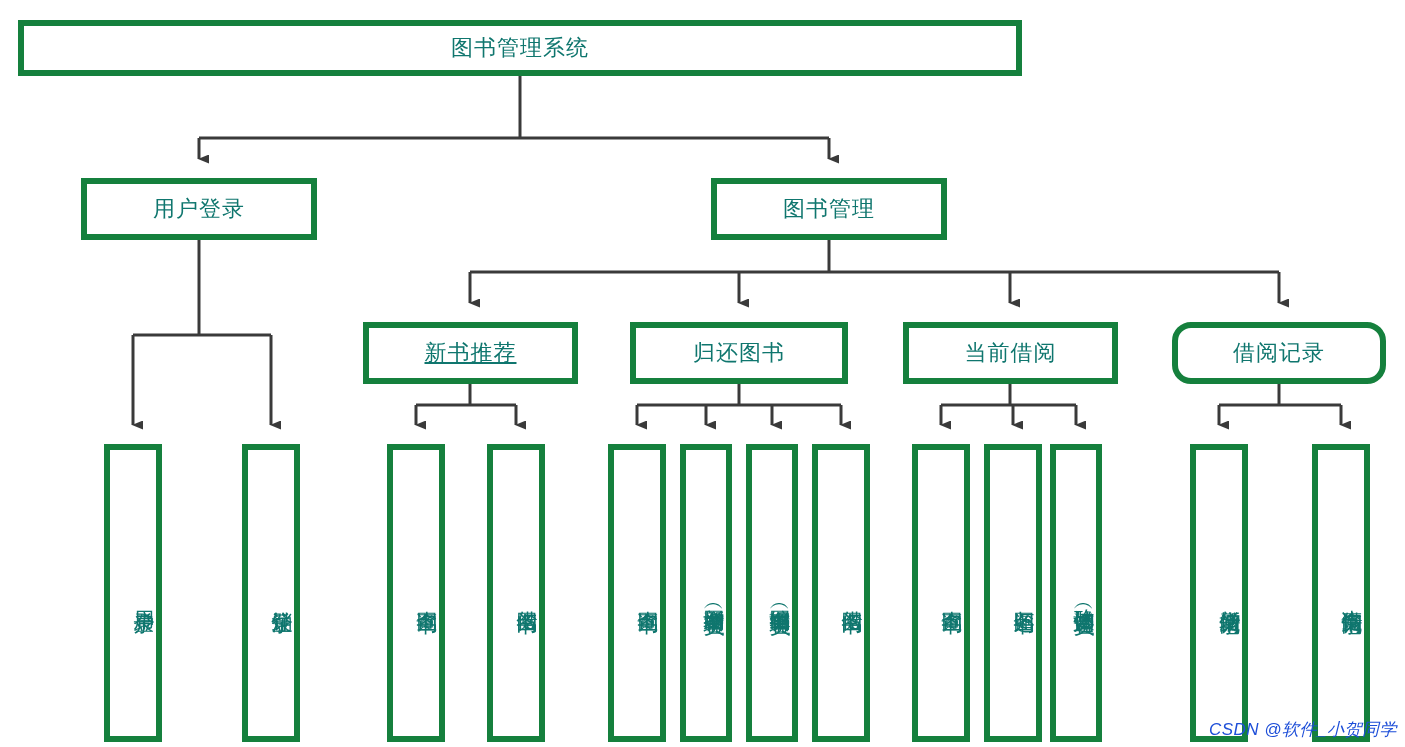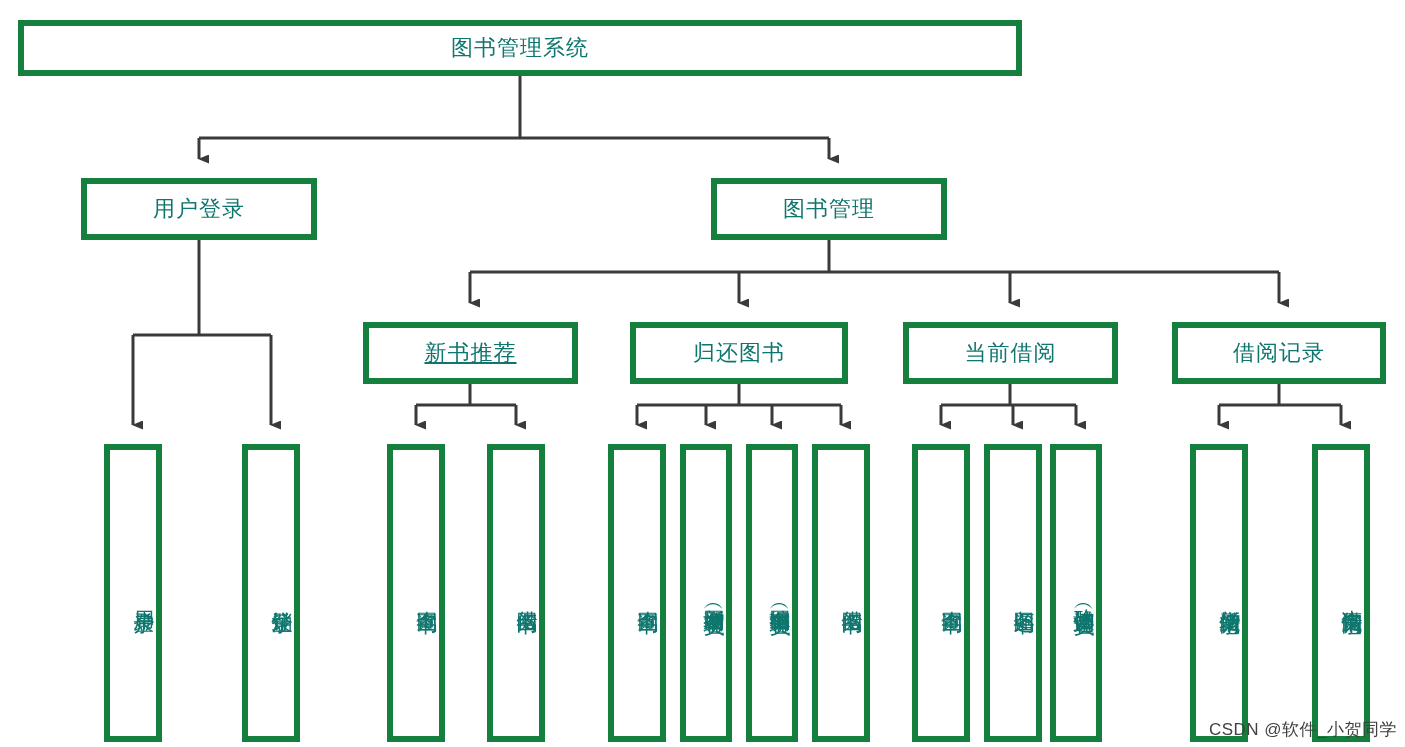--- a/index.html
+++ b/index.html
@@ -48,23 +48,24 @@
     writing-mode: vertical-rl;
     text-orientation: upright;
     letter-spacing: 1px;
     white-space: nowrap;
   }
   #watermark {
     position: absolute;
     right: 8px;
     bottom: 6px;
     font-size: 17px;
-    color: #404040;
+    color: #1d4ed8;
     letter-spacing: 0.5px;
     white-space: nowrap;
+    font-style: italic;
   }
 </style>
 </head>
 <body>
 
 <div id="canvas">
 
   <svg class="edges" viewBox="0 0 1405 747">
     <defs>
       <marker id="arrowhead" markerWidth="9" markerHeight="11" refX="4.5" refY="10" orient="auto" markerUnits="userSpaceOnUse">
@@ -109,21 +110,21 @@
   </svg>
 
   <div class="node h" style="left: 18px; top: 12px; width: 1004px; height: 56px;">图书管理系统</div>
 
   <div class="node h" style="left: 81px; top: 170px; width: 236px; height: 62px;">用户登录</div>
   <div class="node h" style="left: 711px; top: 170px; width: 236px; height: 62px;">图书管理</div>
 
   <div class="node h" style="left: 363px; top: 314px; width: 215px; height: 62px; text-decoration: underline;">新书推荐</div>
   <div class="node h" style="left: 630px; top: 314px; width: 218px; height: 62px;">归还图书</div>
   <div class="node h" style="left: 903px; top: 314px; width: 215px; height: 62px; text-align: center;">当前借阅</div>
-  <div class="node h" style="left: 1172px; top: 314px; width: 214px; height: 62px;">借阅记录</div>
+  <div class="node h" style="left: 1172px; top: 314px; width: 214px; height: 62px; border-radius: 19px;">借阅记录</div>
 
   <div class="node v" style="left: 104px; top: 436px; width: 58px; height: 298px;">
     <span class="txt">用户登录</span>
   </div>
   <div class="node v" style="left: 242px; top: 436px; width: 58px; height: 298px;">
     <span class="txt">注销登录</span>
   </div>
   <div class="node v" style="left: 387px; top: 436px; width: 58px; height: 298px;">
     <span class="txt">查询图书</span>
   </div>

